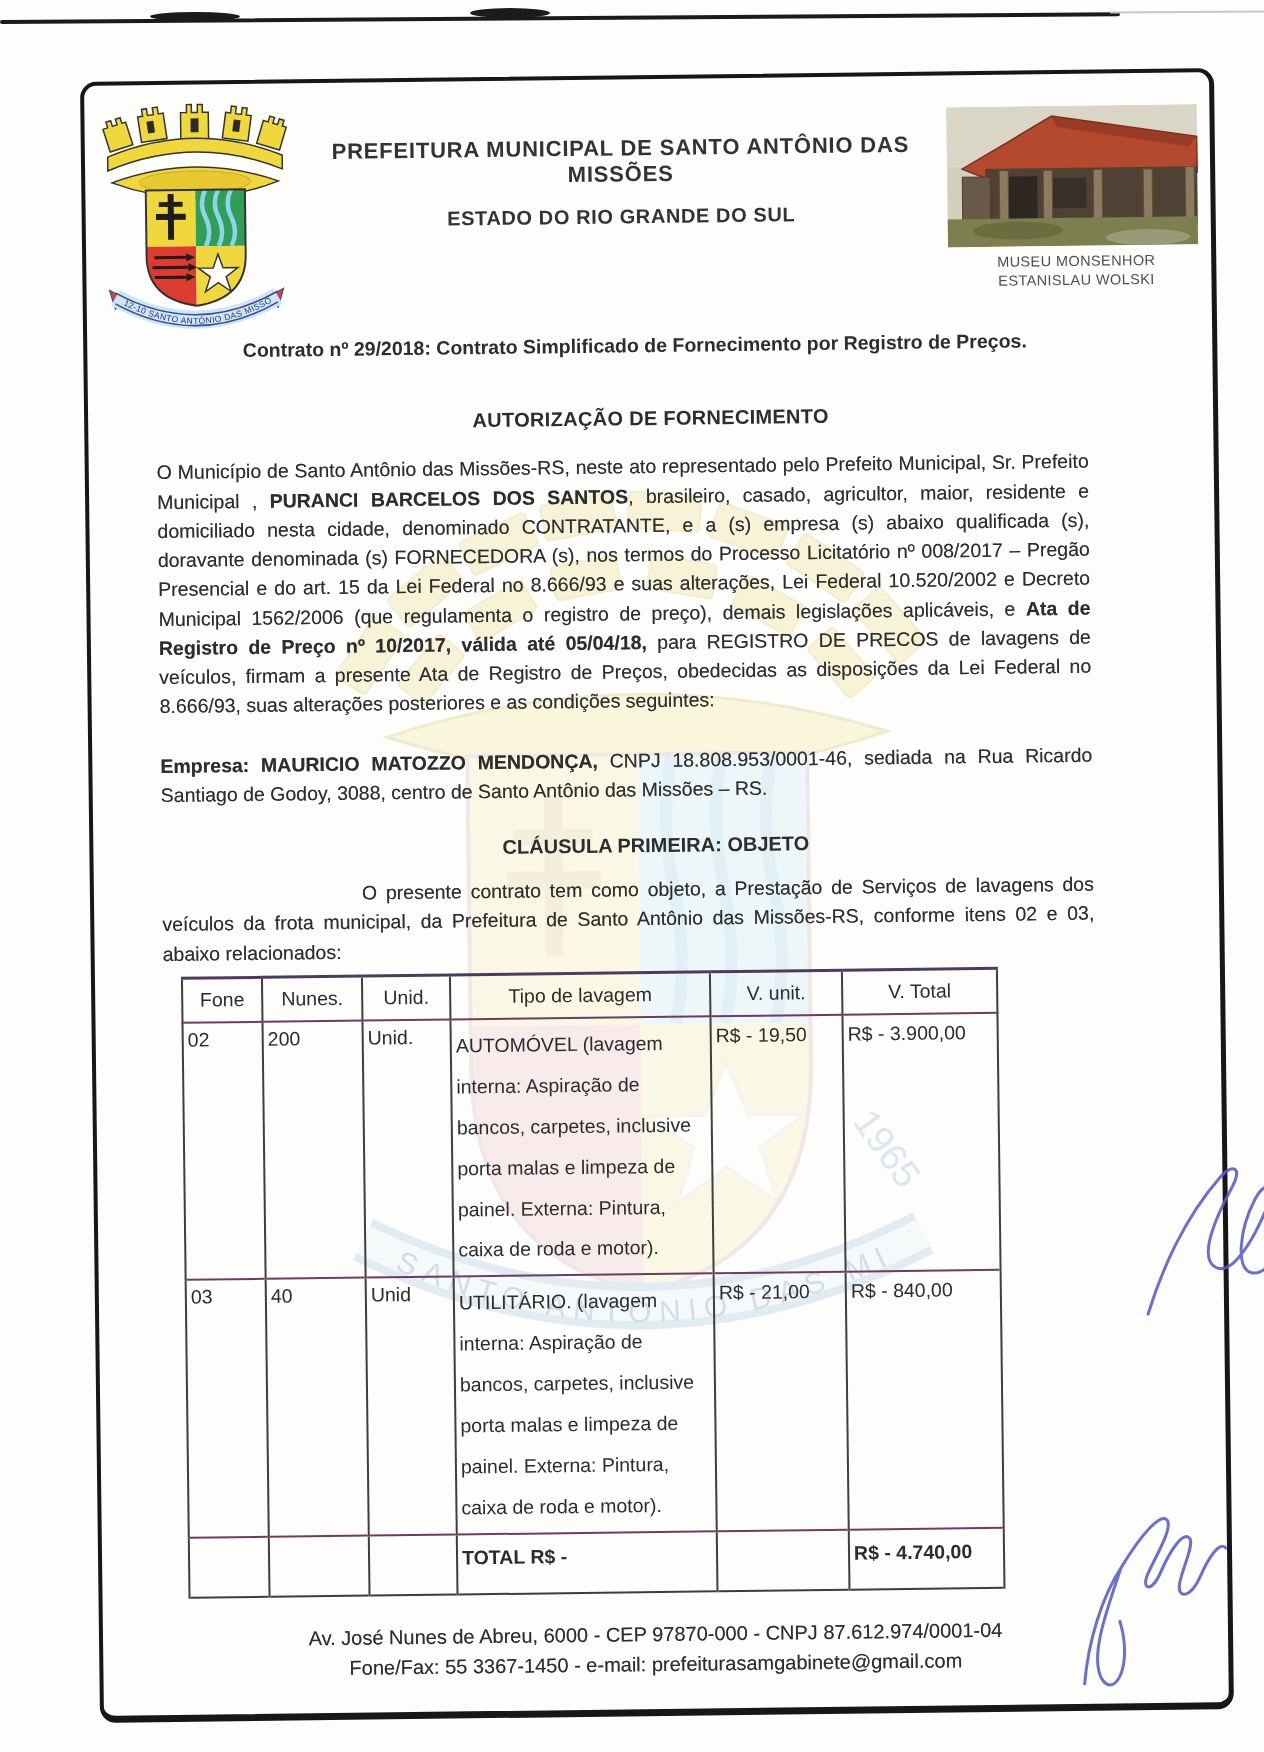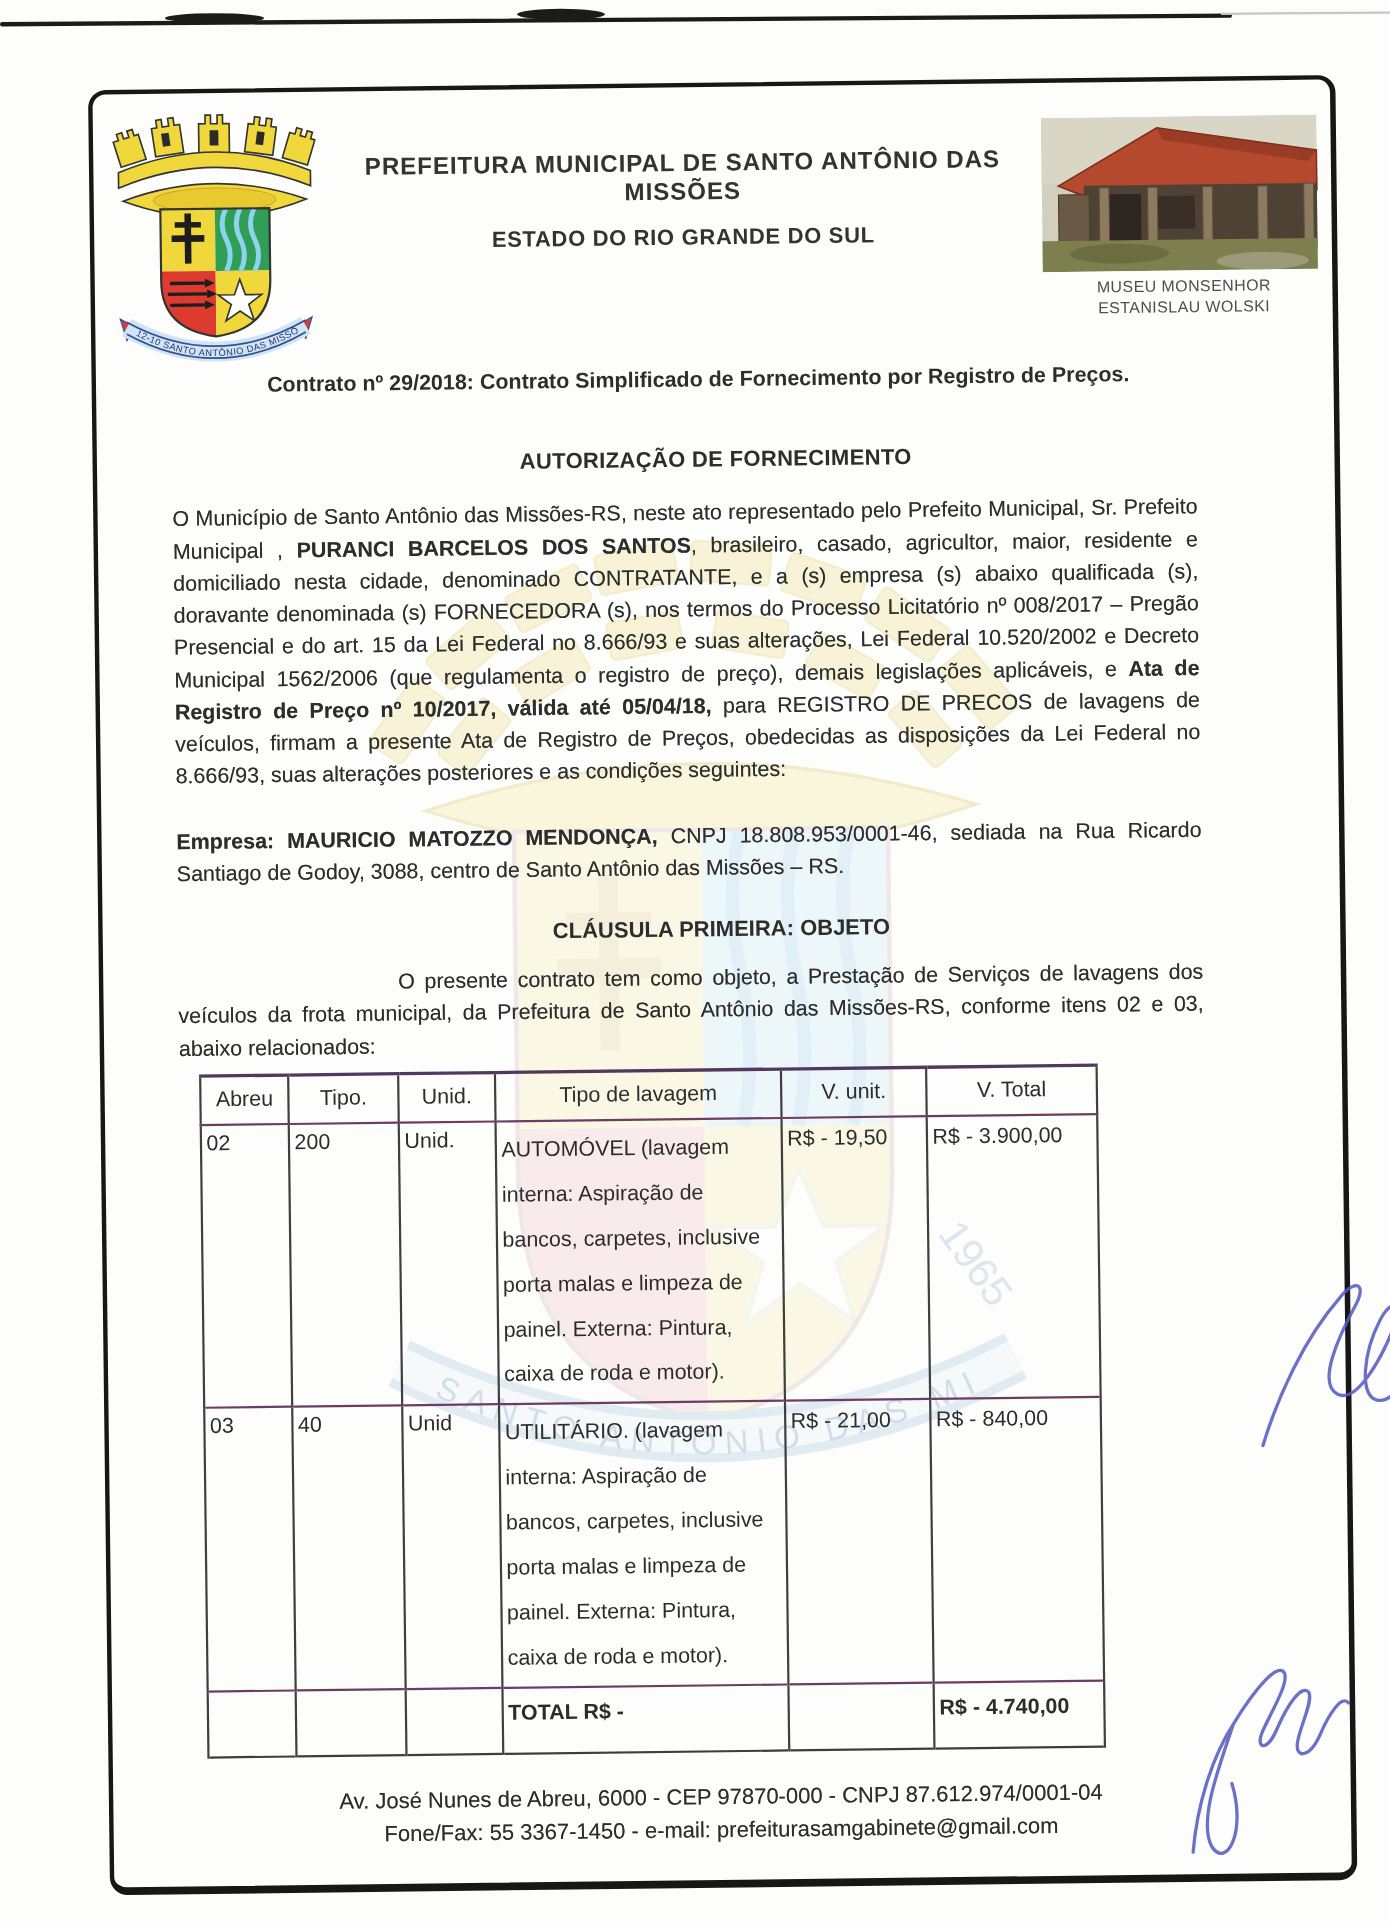--- a/index.html
+++ b/index.html
@@ -239,22 +239,22 @@
       <colgroup>
         <col style="width:80px">
             <col style="width:100px">
             <col style="width:88px">
         <col style="width:260px">
             <col style="width:132px">
             <col style="width:155px">
       </colgroup>
       <thead>
         <tr>
-          <th>Abreu</th>
-          <th>Tipo.</th>
+          <th>Fone</th>
+          <th>Nunes.</th>
           <th>Unid.</th>
           <th>Tipo de lavagem</th>
           <th>V. unit.</th>
           <th>V. Total</th>
         </tr>
       </thead>
       <tbody>
         <tr class="item-row">
           <td>02</td>
           <td>200</td>

